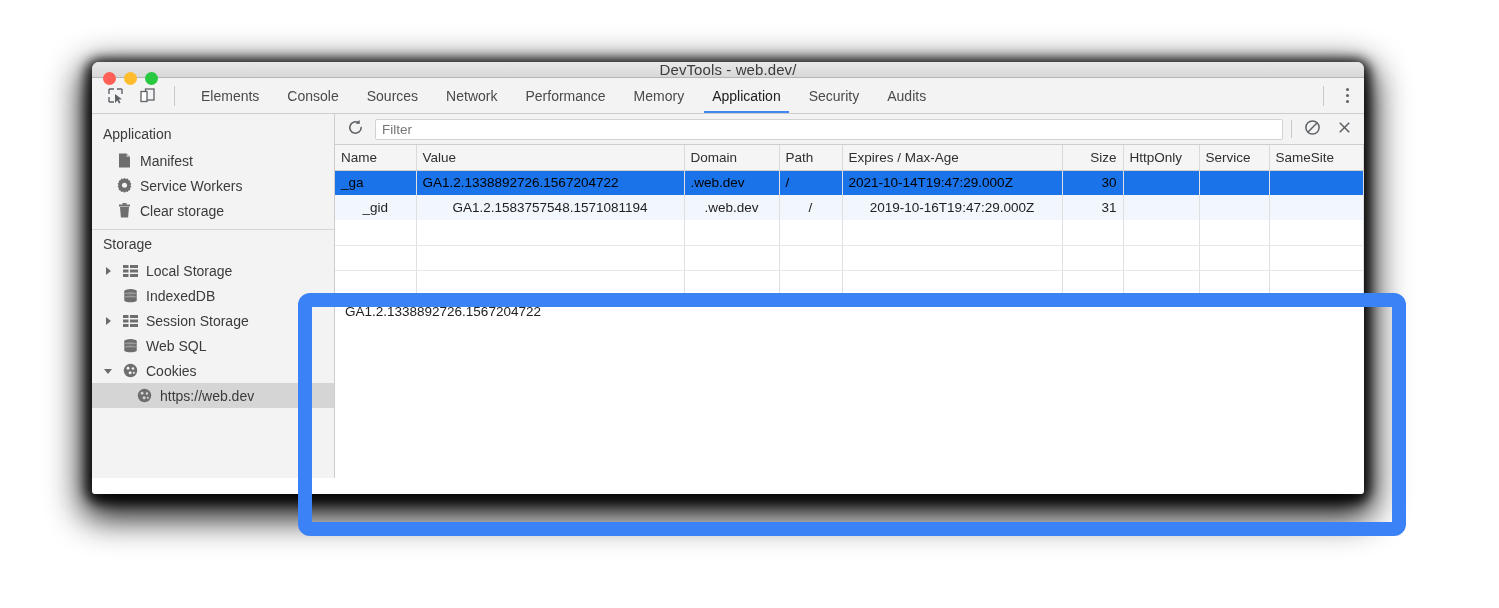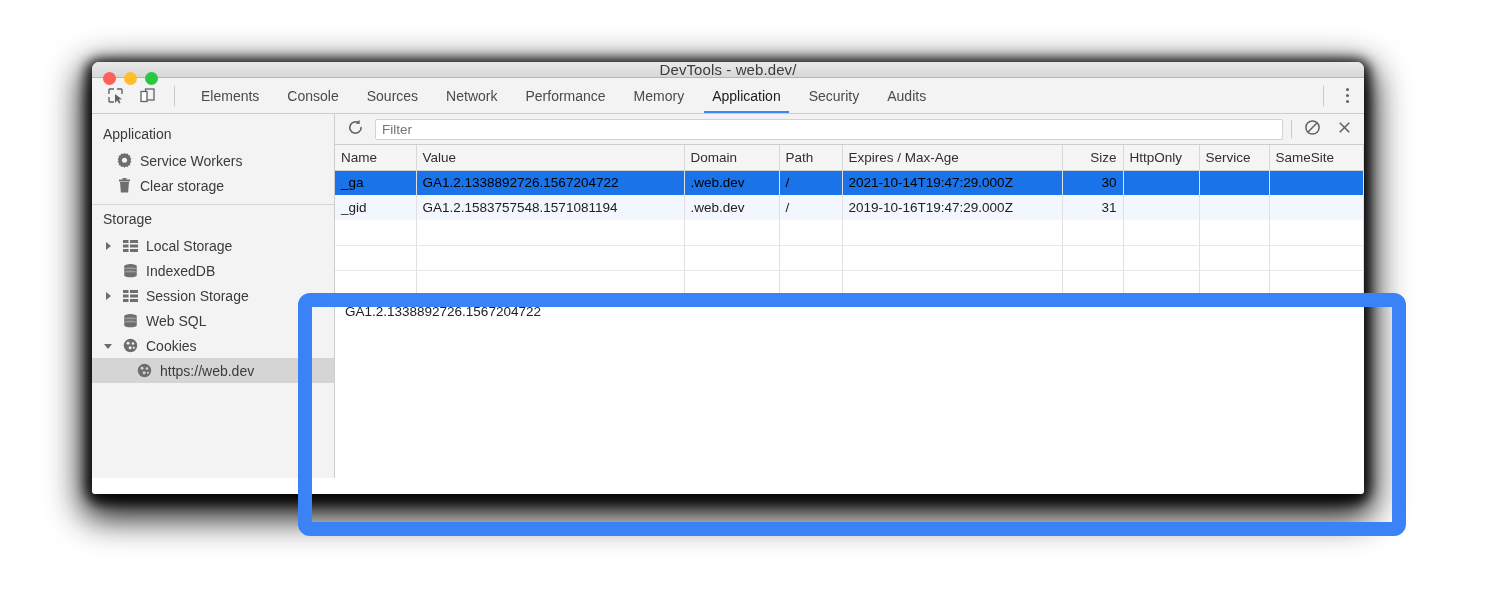--- a/index.html
+++ b/index.html
@@ -154,21 +154,21 @@
     white-space: nowrap; overflow: hidden;
   }
   .ctable td {
     border-right: 1px solid #e0e0e0;
     padding: 3px 6px; height: 25px; color: #222;
     white-space: nowrap; overflow: hidden; text-overflow: ellipsis;
   }
   .ctable td.num { text-align: right; }
   .ctable th.num { text-align: right; }
   tr.row-sel td { background: #1a73e8; color: #000000; }
-  tr.row-alt td { background: #f2f7fd; }
+  tr.row-alt td { background: #f2f7fd; text-align: center; }
   tr.row-empty td { background: #fff; border-bottom: 1px solid #e8e8e8; }
   .tablewrap { background: #fff; }
   .preview {
     flex: 1; background: #fff;
     font-size: 13.5px; color: #222;
     padding: 7px 10px;
     border-top: 1px solid #cdcdcd;
     word-break: break-all;
   }
 
@@ -257,20 +257,29 @@
           </span>
       </div>
     </div>
 
     <div class="devbody">
 
       <div class="sidebar">
 
         <div class="sb-section-title">Application</div>
 
+        <div class="sb-item">
+          <span class="sicon">
+            <svg width="13" height="15" viewBox="0 0 13 15">
+                <path d="M1 0.5 h7.5 L12 4 v10.5 H1 Z" fill="#6e6e6e"></path>
+                <path d="M8.5 0.5 L12 4 H8.5 Z" fill="#b9b9b9"></path>
+              </svg>
+          </span>
+          <span class="sb-label">Manifest</span>
+        </div>
 
         <div class="sb-item">
           <span class="sicon">
             <svg width="15" height="15" viewBox="0 0 16 16">
               <path fill="#6e6e6e" d="M8 0 L9.6 1.1 L11.5 0.6 L12.3 2.4 L14.2 2.9 L13.9 4.9 L15.4 6.2 L14.3 7.8 L15.4 9.4 L13.9 10.7 L14.2 12.7 L12.3 13.2 L11.5 15 L9.6 14.5 L8 15.6 L6.4 14.5 L4.5 15 L3.7 13.2 L1.8 12.7 L2.1 10.7 L0.6 9.4 L1.7 7.8 L0.6 6.2 L2.1 4.9 L1.8 2.9 L3.7 2.4 L4.5 0.6 L6.4 1.1 Z"></path>
               <circle cx="8" cy="7.8" r="2.7" fill="#f3f3f3"></circle>
             </svg>
           </span>
           <span class="sb-label">Service Workers</span>
         </div>

